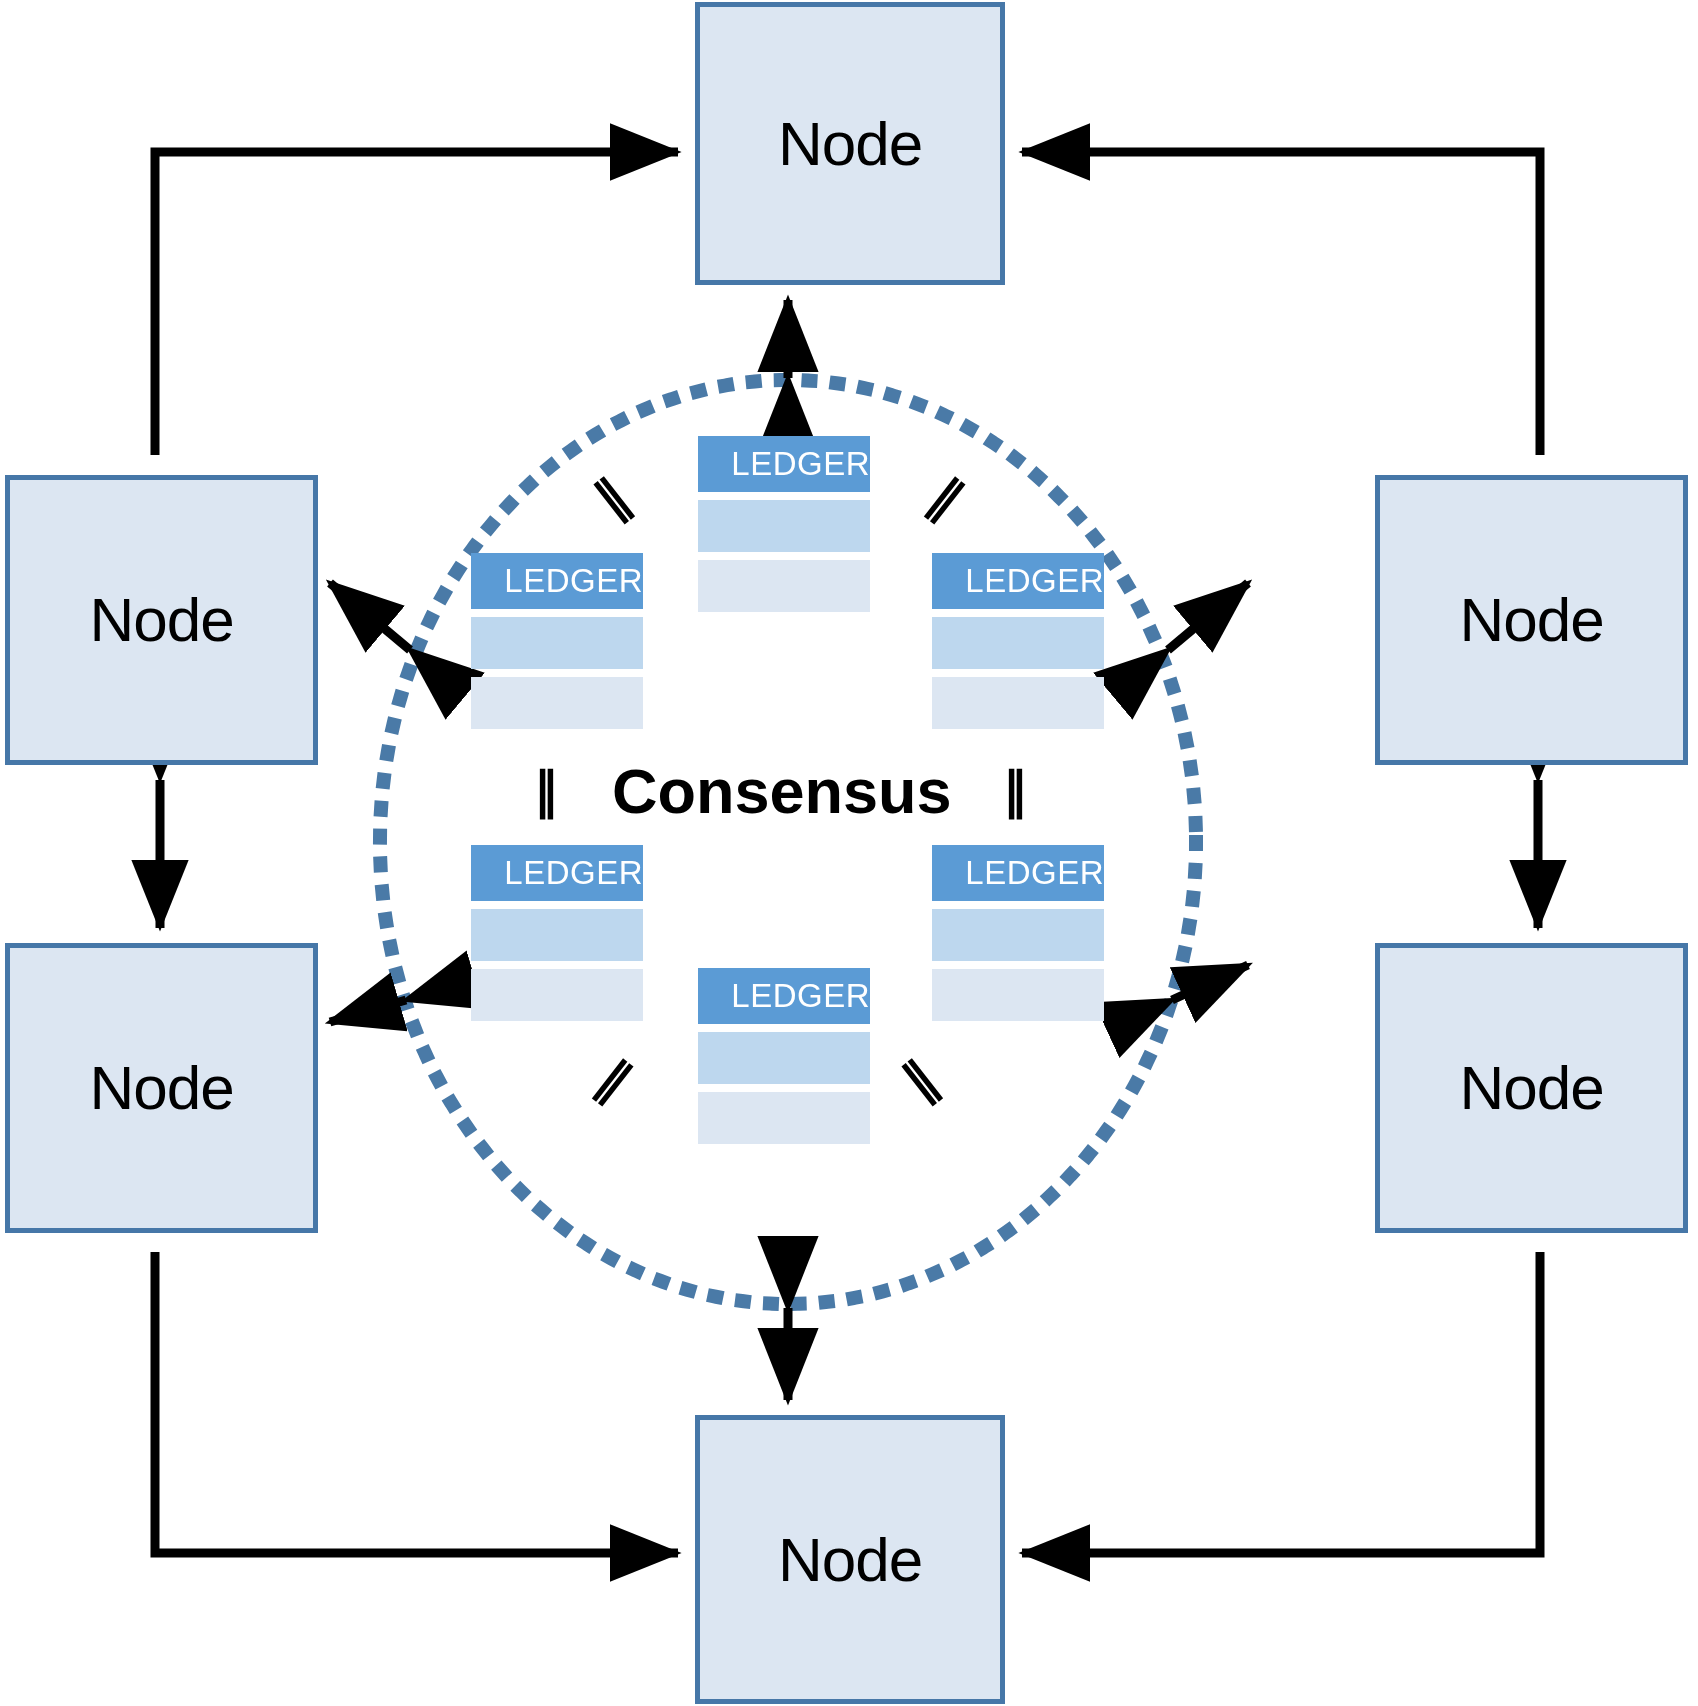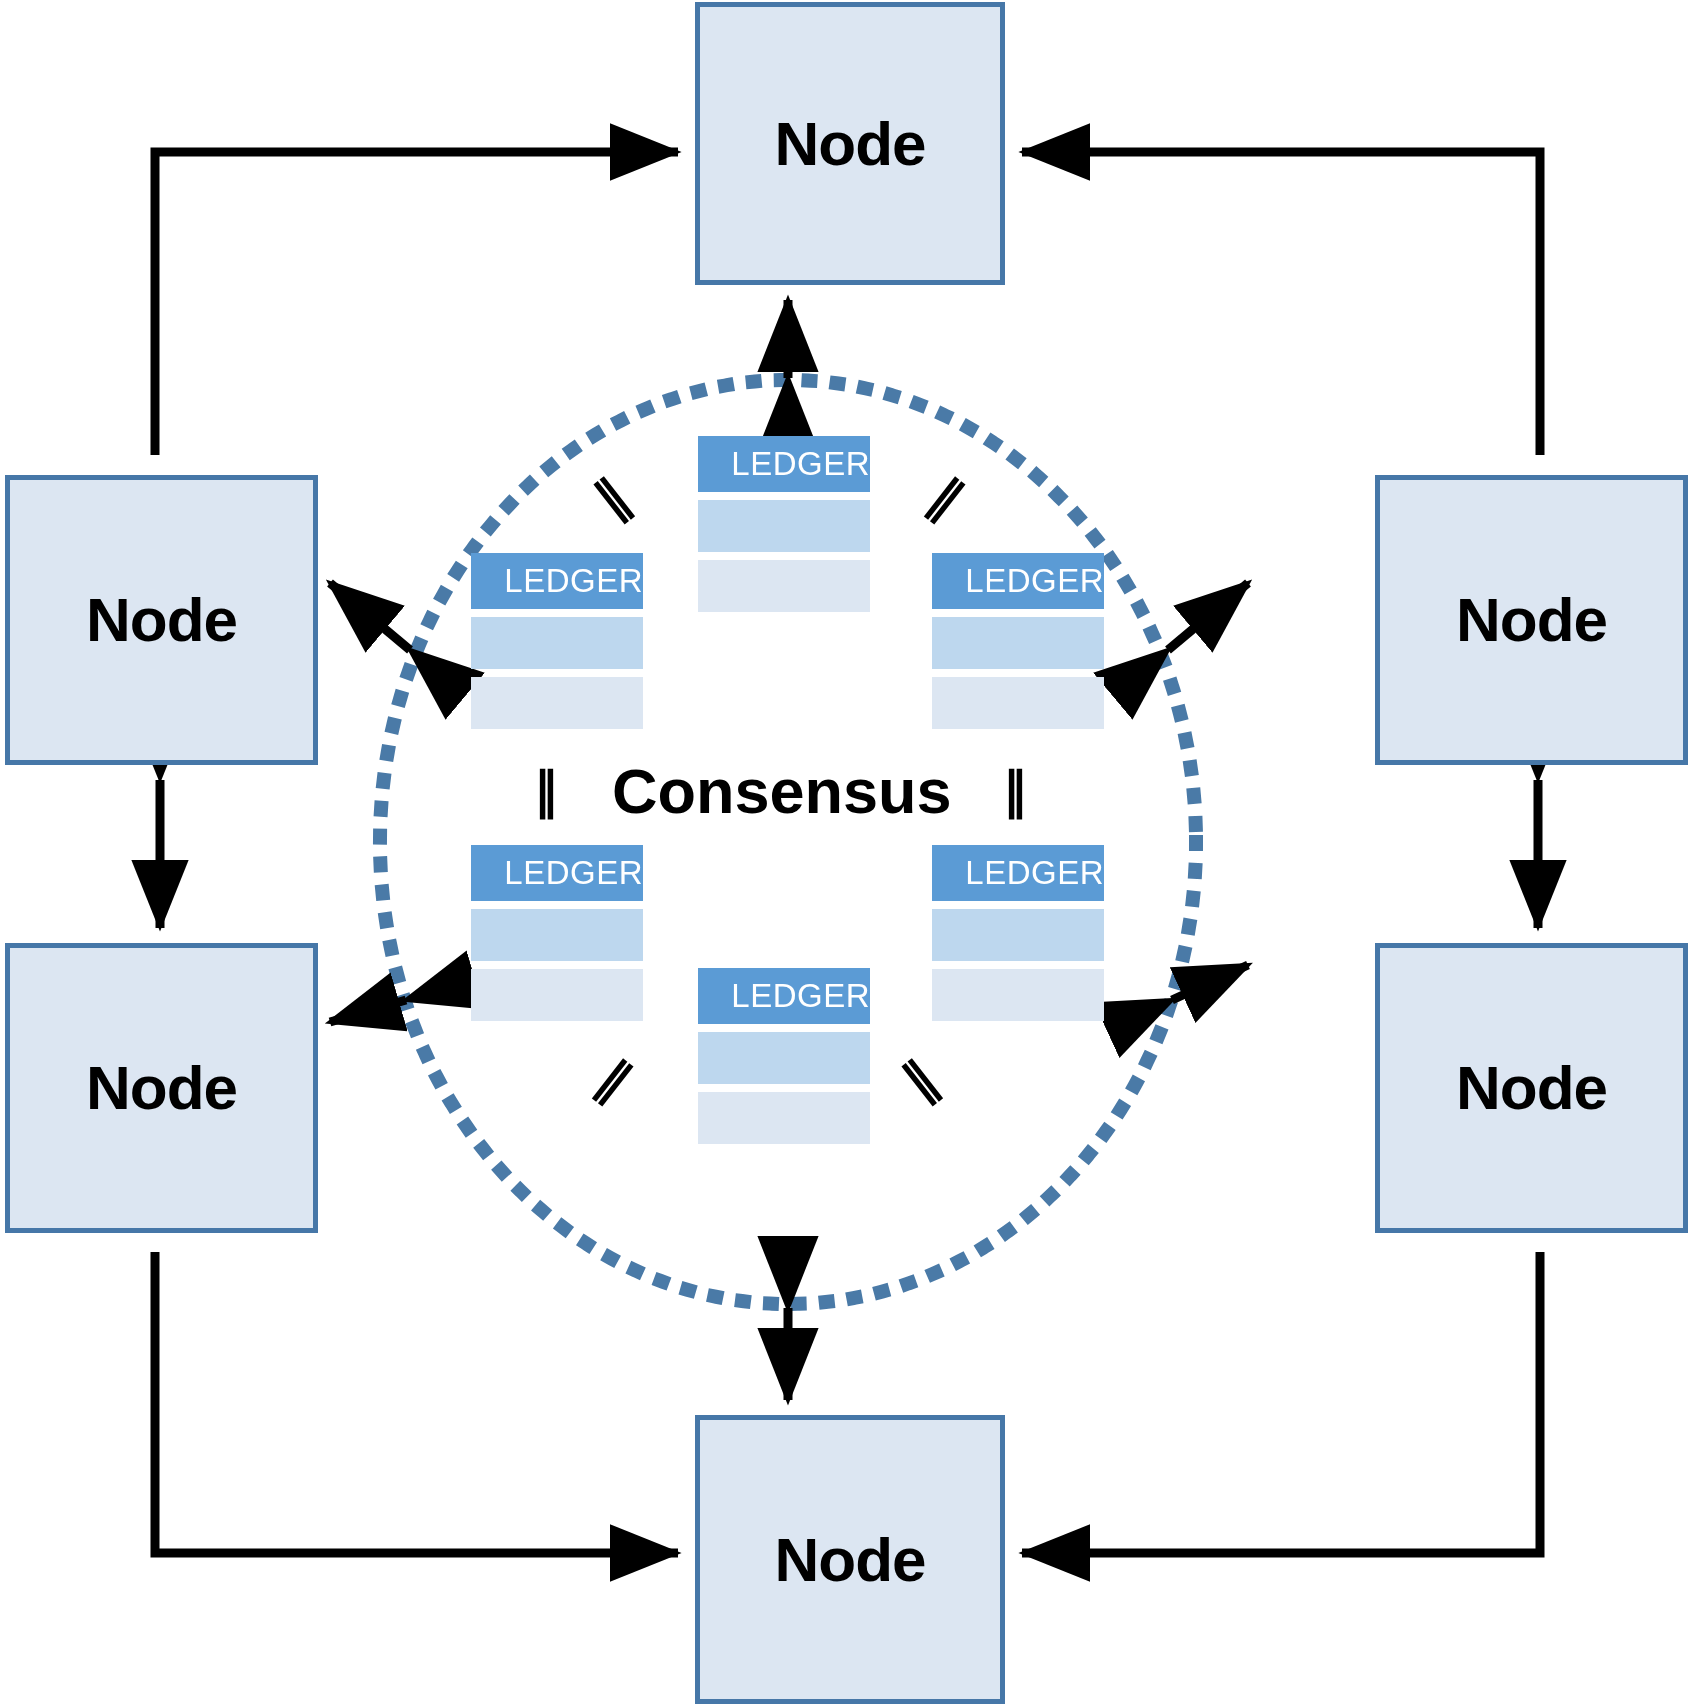--- a/index.html
+++ b/index.html
@@ -29,21 +29,21 @@
     position: absolute;
     box-sizing: border-box;
     background: #dce6f2;
     border: 5px solid #4677a8;
     display: flex;
     align-items: center;
     justify-content: center;
   }
   .node-label {
     font-family: "Liberation Sans", sans-serif;
-    font-weight: bold;
+    font-weight: normal;
     font-size: 62px;
     color: #000000;
     letter-spacing: -1px;
     line-height: 1;
   }
   .ledger {
     position: absolute;
     width: 172px;
   }
   .ledger-head {

